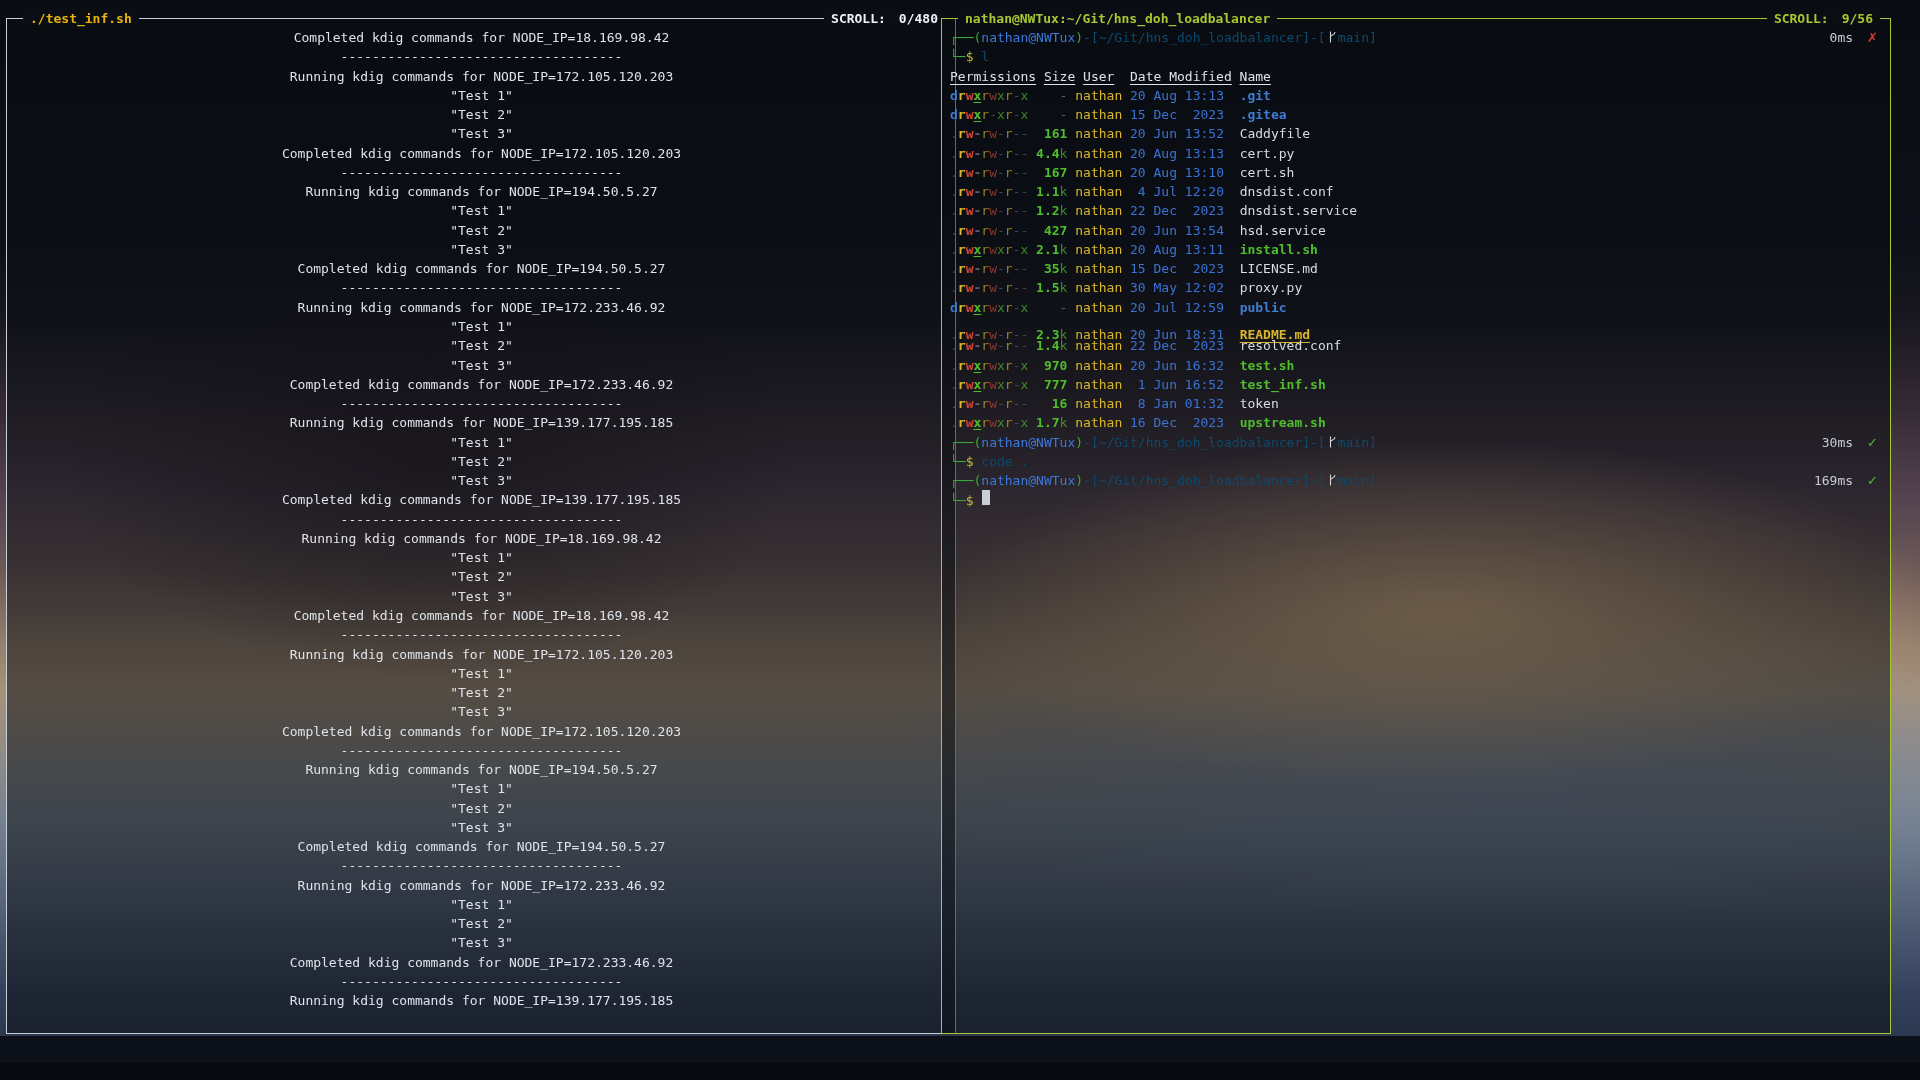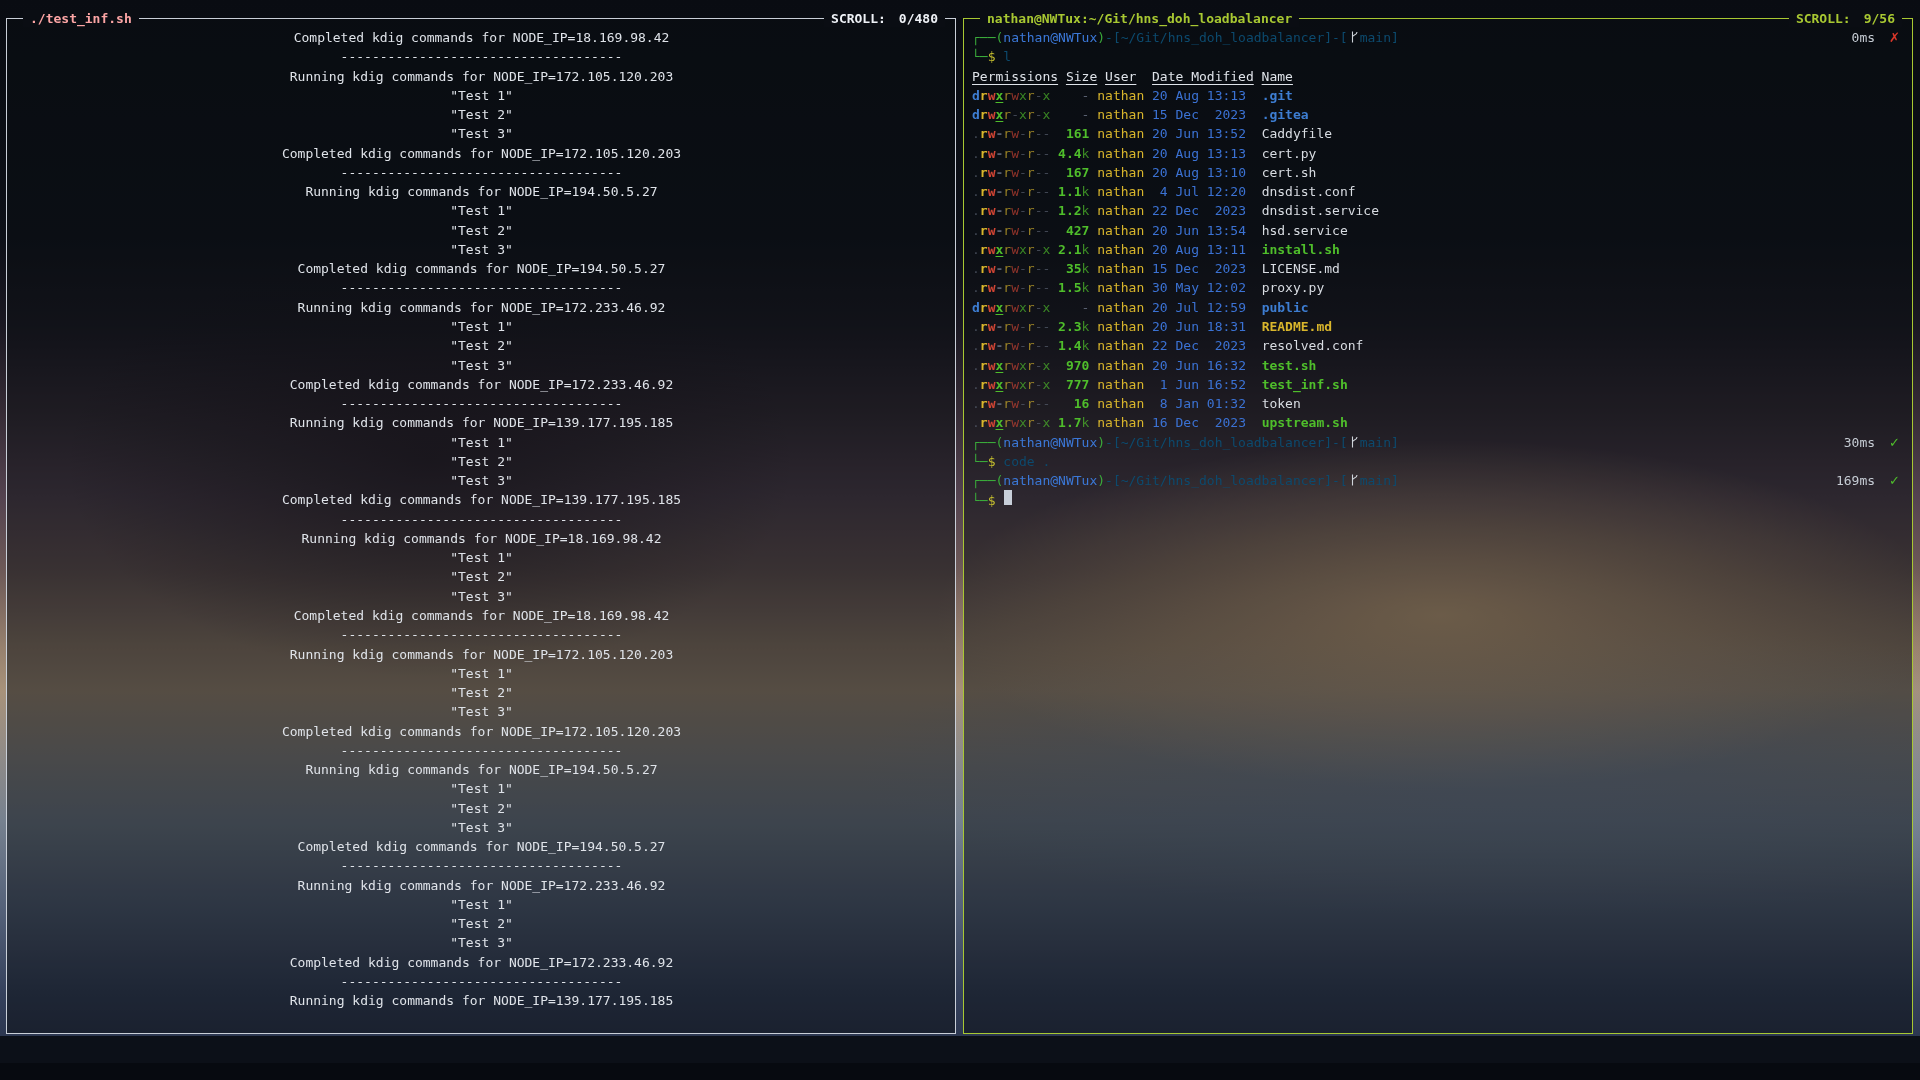--- a/index.html
+++ b/index.html
@@ -12,24 +12,24 @@
       radial-gradient(ellipse 520px 310px at 430px 460px, rgba(26,18,26,.6), rgba(26,18,26,0) 70%),
       linear-gradient(180deg,#090c12 0%,#0d1018 22%,#1a1822 30%,#352b35 38%,#544350 46%,#6e5a58 53%,#97816e 60%,#a8927a 64%,#8f8b88 70%,#76818f 76%,#55627a 84%,#35415c 92%,#232c44 100%);
   }
   .pane{
     position:absolute;top:18px;height:1016px;
     background:rgba(10,13,18,.52);
     border:1px solid var(--c-border_inactive,#c9cfd8);
     box-sizing:border-box;
   }
   .pane.left{left:6px;width:950px;}
-  .pane.right{left:963px;width:950px;border-color:var(--c-border_active,#a8c832);}
+  .pane.right{left:941px;width:950px;border-color:var(--c-border_active,#a8c832);}
   .ptitle{
     position:absolute;top:-9px;left:16px;background:#0a0d13;padding:0 7px;
-    font-weight:bold;font-size:13px;line-height:17px;color:#fca5a5;white-space:pre;
+    font-weight:bold;font-size:13px;line-height:17px;color:#eab308;white-space:pre;
   }
   .pane.right .ptitle{color:var(--c-border_active,#a8c832);}
   .pscroll{
     position:absolute;top:-9px;right:10px;background:#0a0d13;padding:0 7px;
     font-weight:bold;font-size:13px;line-height:17px;color:#eef1f6;white-space:pre;
   }
   .pane.right .pscroll{color:var(--c-border_active,#a8c832);}
   .pscroll .sv{margin-left:13px;}
   .pcontent{
     position:absolute;left:5px;right:4px;top:9px;bottom:4px;overflow:hidden;
@@ -55,21 +55,21 @@
   .pd{opacity:.68;}
   .ux{text-decoration:underline;text-underline-offset:2px;}
   .cblue{color:var(--c-blue,#3d7dd2);}
   .cyel{color:var(--c-yellow,#d9b62c);}
   .cred{color:var(--c-red,#d04534);}
   .cgrn{color:var(--c-green,#4fbe2b);}
   .cdim{color:var(--c-dim,#596070);}
   .cdate{color:var(--c-date,#3b72d4);}
   .n-dir{color:var(--c-blue,#3d7dd2);font-weight:bold;}
   .n-exec{color:var(--c-green,#4fbe2b);font-weight:bold;}
-  .n-readme{color:var(--c-yellow,#d9b62c);font-weight:bold;text-underline-offset:3px;}
+  .n-readme{color:var(--c-yellow,#d9b62c);font-weight:bold;text-decoration:underline;text-underline-offset:3px;margin-top:8px;}
   .n-file{color:#d8dce2;}
   .sz-num{color:var(--c-green,#4fbe2b);font-weight:bold;}
   .sz-unit{color:var(--c-green,#4fbe2b);opacity:.7;}
   .usr{color:var(--c-yellow,#d9b62c);font-weight:normal;}
   
   .statusbar{
     position:absolute;left:0;top:1036px;width:1920px;height:44px;
     background:linear-gradient(180deg,#0c1018 0,#0c1018 27px,#070a10 27px,#070a10 100%);
     font-size:13px;color:#c3c9d3;
   }

